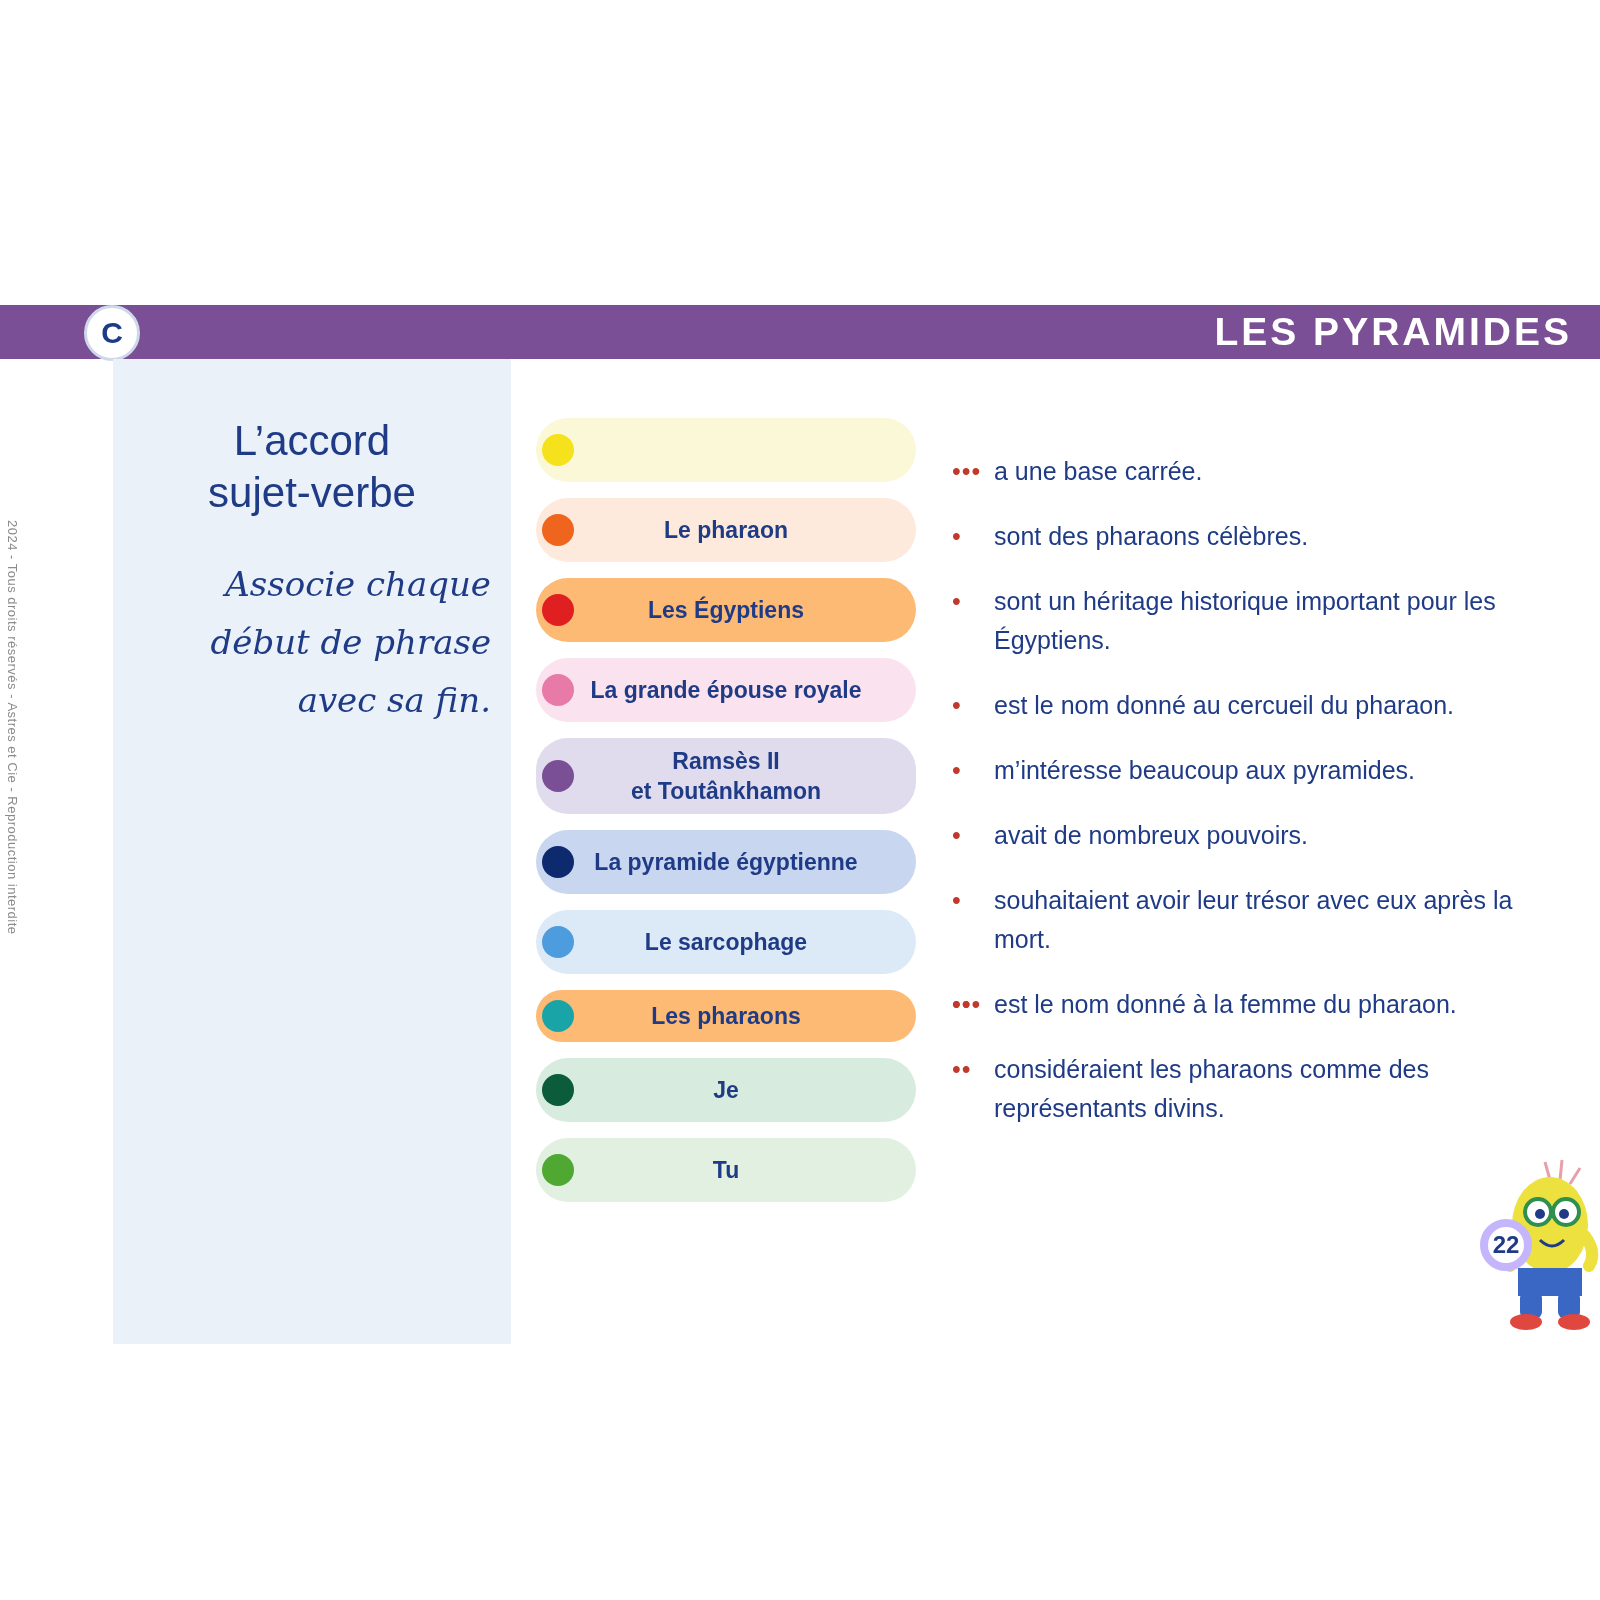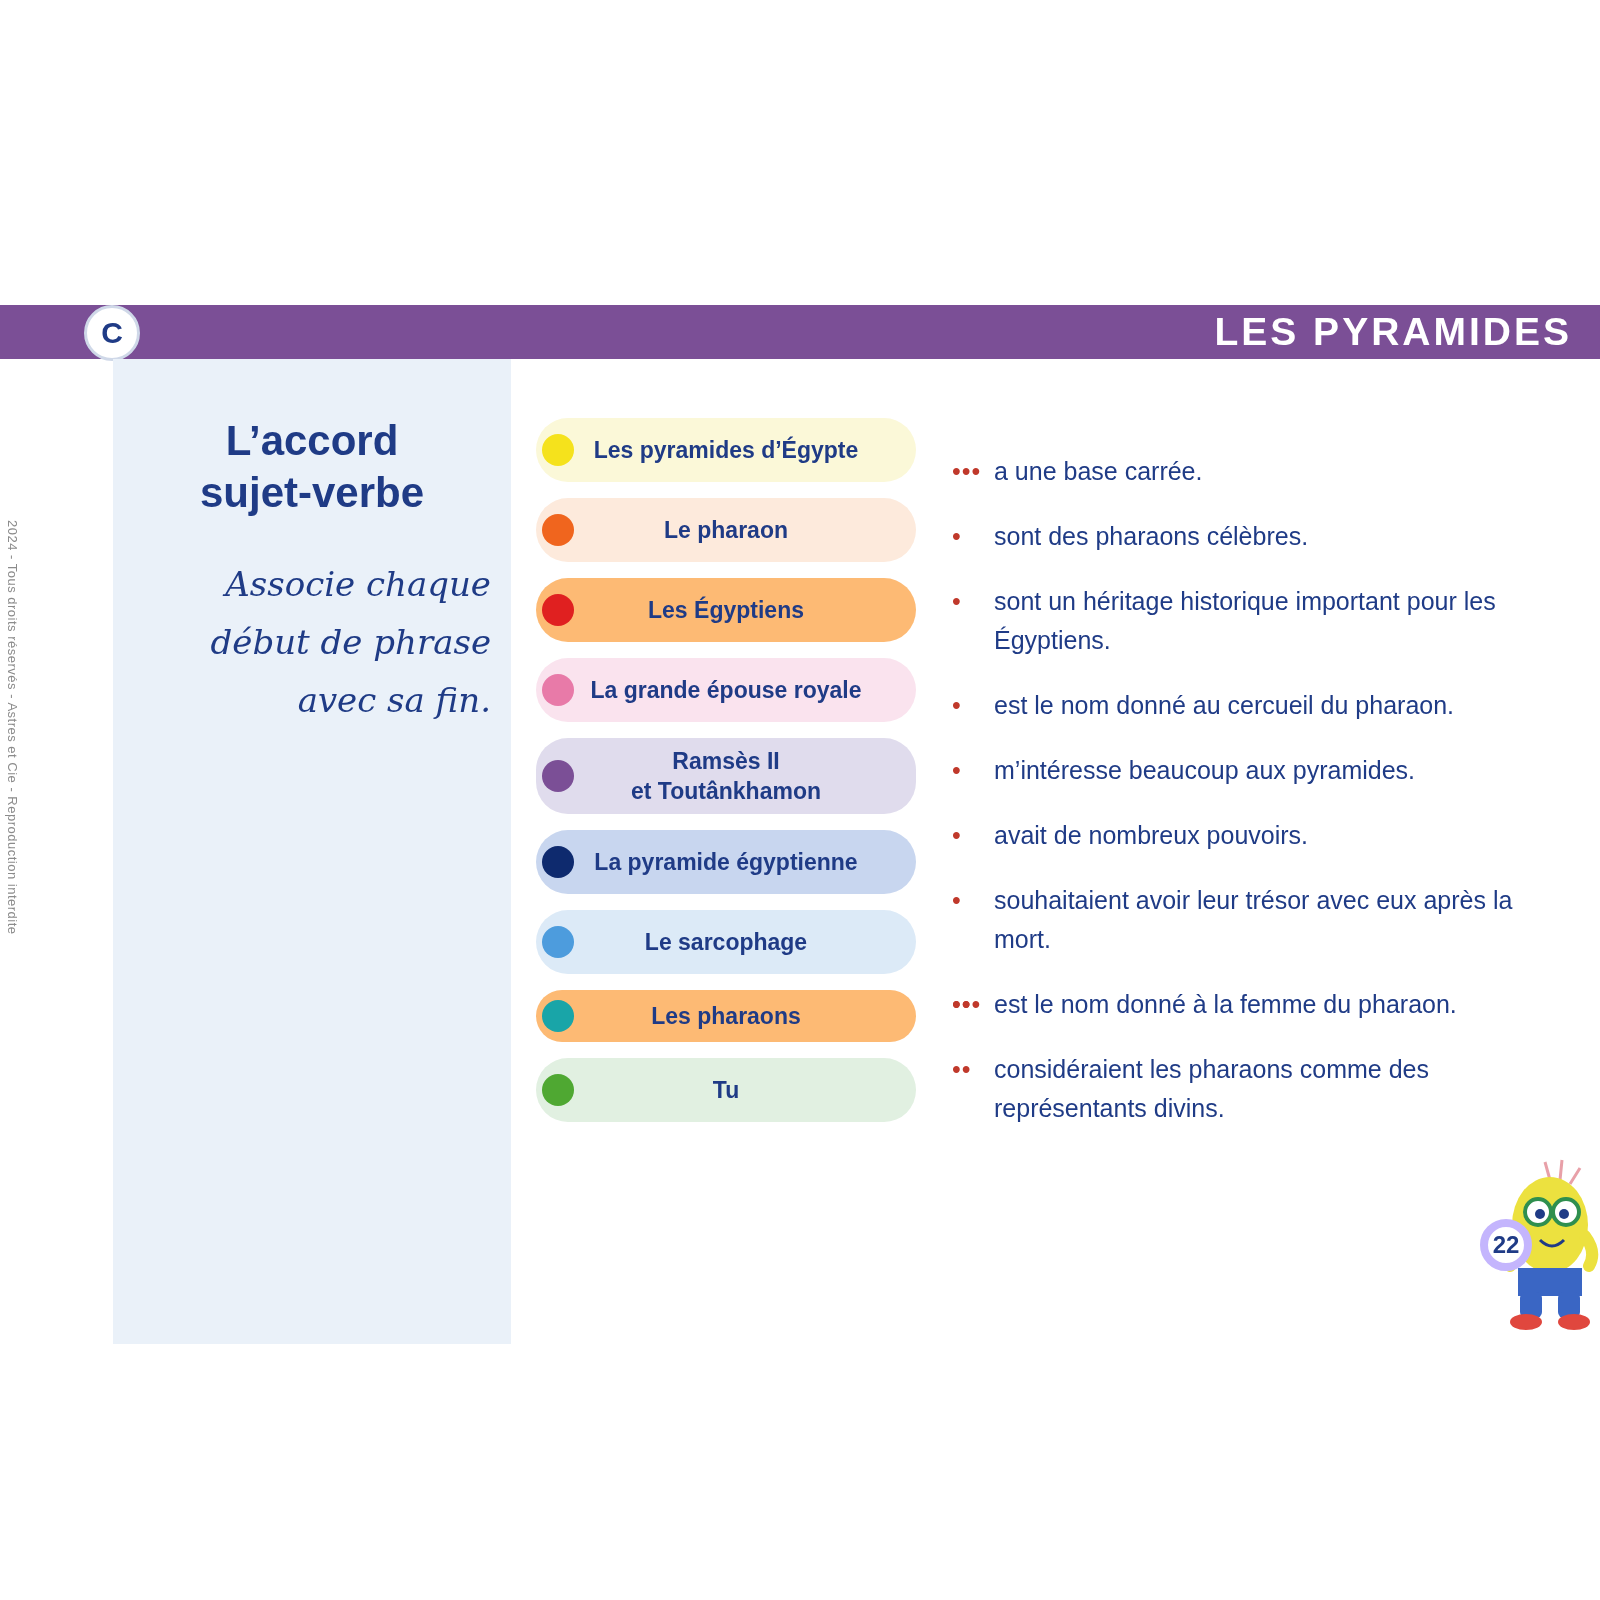--- a/index.html
+++ b/index.html
@@ -70,21 +70,21 @@
     background: #eaf1f9;
   }
   .panel-title {
     position: absolute;
     left: 0;
     top: 56px;
     width: 398px;
     text-align: center;
     color: #1f3b86;
     font-size: 42px;
-    font-weight: bold;
+    font-weight: normal;
     line-height: 52px;
   }
   .panel-instruction {
     position: absolute;
     left: 20px;
     top: 196px;
     width: 358px;
     text-align: right;
     color: #1f3b86;
     font-size: 34px;
@@ -211,21 +211,20 @@
       <div>sujet-verbe</div>
     </div>
     <div class="panel-instruction">Associe chaque début de phrase avec sa fin.</div>
   </div>
 
   <div class="copyright">2024 - Tous droits réservés - Astres et Cie - Reproduction interdite</div>
 
   <div class="pill-col">
       <div class="pill" style="background: rgb(251, 248, 216); height: 64px;">
         <span class="dot" style="background: rgb(245, 226, 28);"></span>
-        <span class="pill-label">Les pyramides d’Égypte</span>
       </div>
       <div class="pill" style="background: rgb(253, 234, 220); height: 64px;">
         <span class="dot" style="background: rgb(240, 101, 30);"></span>
         <span class="pill-label">Le pharaon</span>
       </div>
       <div class="pill" style="background: #fdba74; height: 64px;">
         <span class="dot" style="background: rgb(224, 32, 32);"></span>
         <span class="pill-label">Les Égyptiens</span>
       </div>
       <div class="pill" style="background: rgb(250, 227, 238); height: 64px;">
@@ -240,20 +239,24 @@
         <span class="dot" style="background: rgb(14, 42, 110);"></span>
         <span class="pill-label">La pyramide égyptienne</span>
       </div>
       <div class="pill" style="background: rgb(220, 234, 247); height: 64px;">
         <span class="dot" style="background: rgb(77, 156, 221);"></span>
         <span class="pill-label">Le sarcophage</span>
       </div>
       <div class="pill" style="background: #fdba74; height: 52px;">
         <span class="dot" style="background: rgb(25, 165, 168);"></span>
         <span class="pill-label">Les pharaons</span>
+      </div>
+      <div class="pill" style="background: rgb(215, 236, 223); height: 64px;">
+        <span class="dot" style="background: rgb(11, 92, 58);"></span>
+        <span class="pill-label">Je</span>
       </div>
       <div class="pill" style="background: rgb(225, 240, 225); height: 64px;">
         <span class="dot" style="background: rgb(79, 168, 50);"></span>
         <span class="pill-label">Tu</span>
       </div>
     </div>
 
   <div class="answers">
       <div class="answer"><span class="bullets">•••</span><span>a une base carrée.</span></div>
       <div class="answer"><span class="bullets">•</span><span>sont des pharaons célèbres.</span></div>

